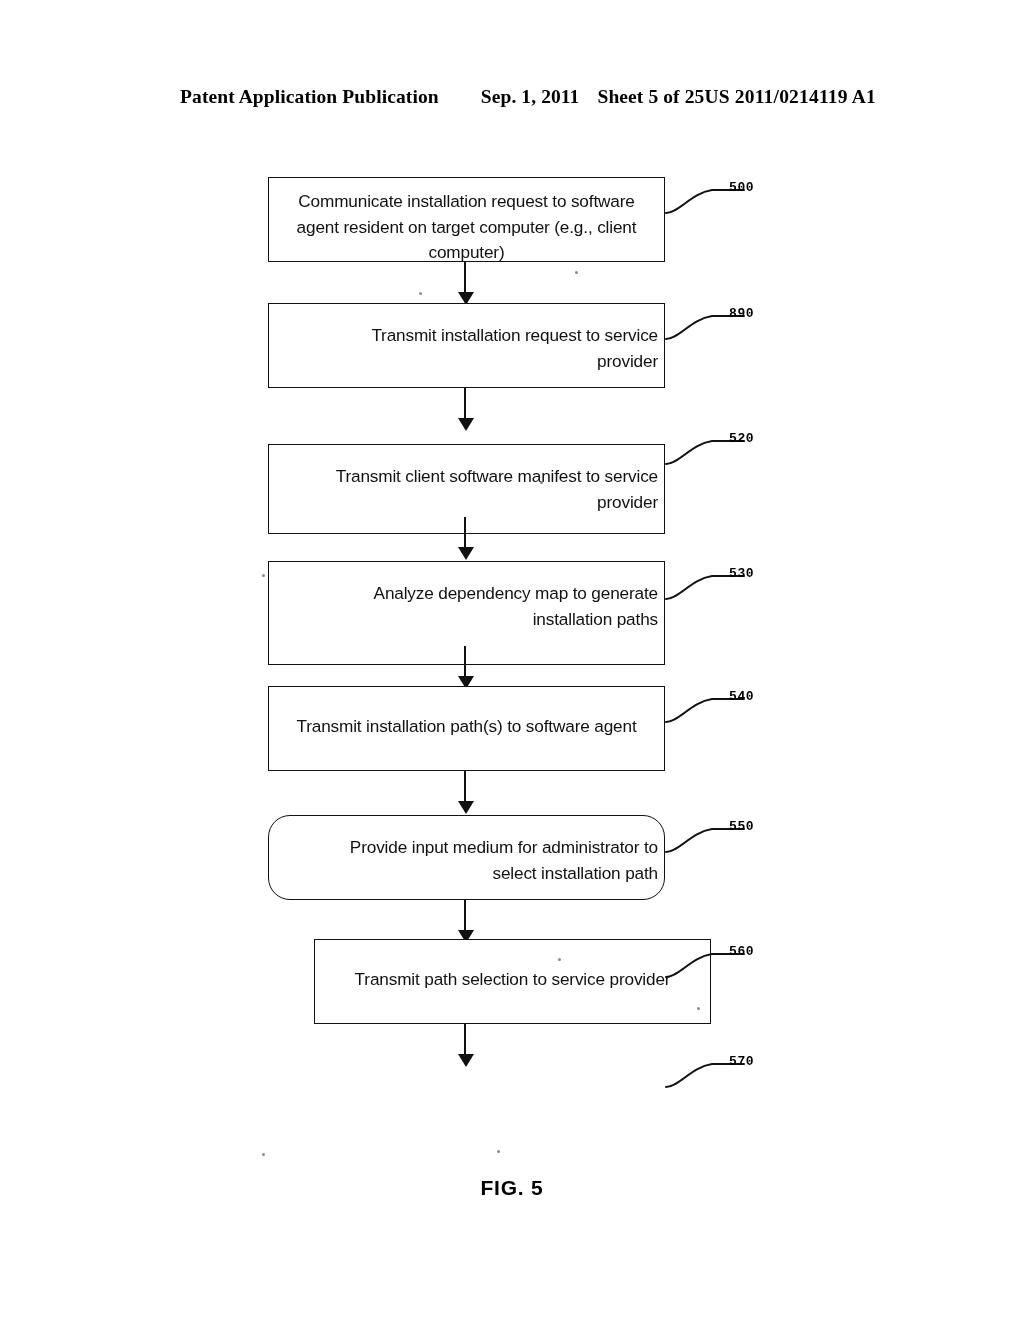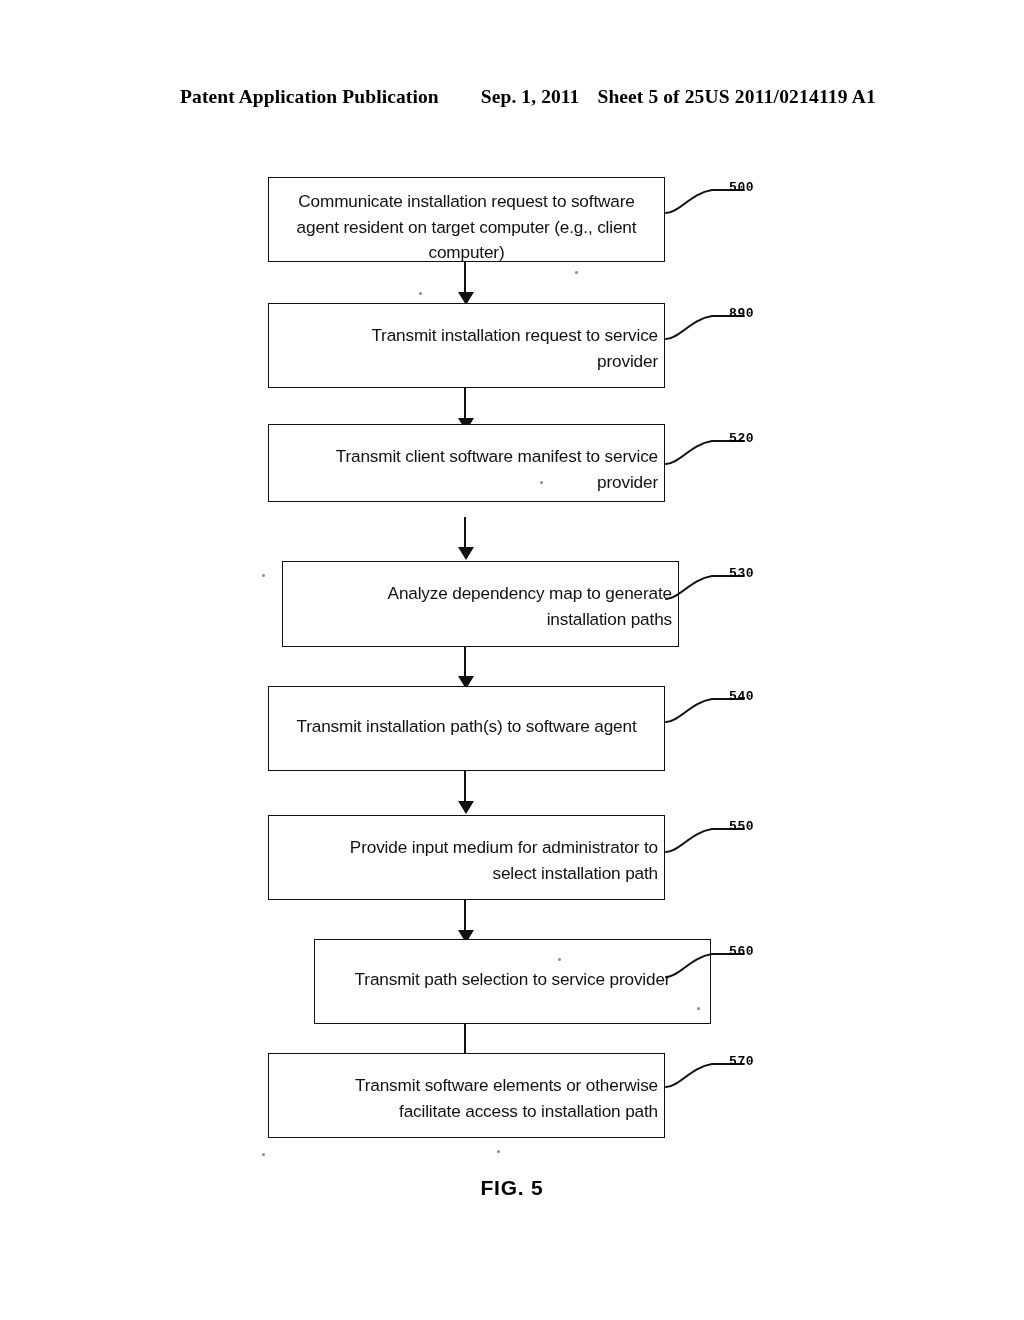--- a/index.html
+++ b/index.html
@@ -172,37 +172,37 @@
       <path d="M1 32 C 14 32, 26 12, 47 9 L 79 9" stroke="#111111" stroke-width="2" fill="none" stroke-linecap="round"></path>
     </svg>
   </div>
   <div class="ref-num" style="left:729px; top:306px;">890</div>
 
   <div class="connector" style="top:388px; height:45px;">
     <div class="stem" style="height:32px;"></div>
     <div class="head" style="top:30px;"></div>
   </div>
 
-  <div class="node double" style="top:424px; height:78px;padding-left:24px;">
+  <div class="node double" style="top:444px; height:90px;padding-left:24px;">
     <div class="node-text">Transmit client software manifest to service
 provider</div>
   </div>
   <div class="leader" style="left:665px; top:432px;">
     <svg width="84" height="42" viewBox="0 0 84 42" fill="none">
       <path d="M1 32 C 14 32, 26 12, 47 9 L 79 9" stroke="#111111" stroke-width="2" fill="none" stroke-linecap="round"></path>
     </svg>
   </div>
   <div class="ref-num" style="left:729px; top:431px;">520</div>
 
   <div class="connector" style="top:517px; height:45px;">
     <div class="stem" style="height:32px;"></div>
     <div class="head" style="top:30px;"></div>
   </div>
 
-  <div class="node double" style="top:561px; height:86px;margin-left:14px;">
+  <div class="node double" style="top:561px; height:104px;">
     <div class="node-text">Analyze dependency map to generate
 installation paths</div>
   </div>
   <div class="leader" style="left:665px; top:567px;">
     <svg width="84" height="42" viewBox="0 0 84 42" fill="none">
       <path d="M1 32 C 14 32, 26 12, 47 9 L 79 9" stroke="#111111" stroke-width="2" fill="none" stroke-linecap="round"></path>
     </svg>
   </div>
   <div class="ref-num" style="left:729px; top:566px;">530</div>
 
@@ -219,21 +219,21 @@
       <path d="M1 32 C 14 32, 26 12, 47 9 L 79 9" stroke="#111111" stroke-width="2" fill="none" stroke-linecap="round"></path>
     </svg>
   </div>
   <div class="ref-num" style="left:729px; top:689px;">540</div>
 
   <div class="connector" style="top:771px; height:45px;">
     <div class="stem" style="height:32px;"></div>
     <div class="head" style="top:30px;"></div>
   </div>
 
-  <div class="node double" style="top:815px; height:85px;">
+  <div class="node double" style="top:815px; height:85px;border-radius:22px;">
     <div class="node-text">Provide input medium for administrator to
 select installation path</div>
   </div>
   <div class="leader" style="left:665px; top:820px;">
     <svg width="84" height="42" viewBox="0 0 84 42" fill="none">
       <path d="M1 32 C 14 32, 26 12, 47 9 L 79 9" stroke="#111111" stroke-width="2" fill="none" stroke-linecap="round"></path>
     </svg>
   </div>
   <div class="ref-num" style="left:729px; top:819px;">550</div>
 
@@ -250,24 +250,20 @@
       <path d="M1 32 C 14 32, 26 12, 47 9 L 79 9" stroke="#111111" stroke-width="2" fill="none" stroke-linecap="round"></path>
     </svg>
   </div>
   <div class="ref-num" style="left:729px; top:944px;text-align:right;">560</div>
 
   <div class="connector" style="top:1024px; height:45px;">
     <div class="stem" style="height:32px;"></div>
     <div class="head" style="top:30px;"></div>
   </div>
 
-  <div class="node double" style="top:1053px; height:85px;">
-    <div class="node-text">Transmit software elements or otherwise
-facilitate access to installation path</div>
-  </div>
   <div class="leader" style="left:665px; top:1055px;">
     <svg width="84" height="42" viewBox="0 0 84 42" fill="none">
       <path d="M1 32 C 14 32, 26 12, 47 9 L 79 9" stroke="#111111" stroke-width="2" fill="none" stroke-linecap="round"></path>
     </svg>
   </div>
   <div class="ref-num" style="left:729px; top:1054px;">570</div>
 
   <div class="speck" style="left:575px; top:271px; width:3px; height:3px;"></div>
   <div class="speck" style="left:419px; top:292px; width:3px; height:3px;"></div>
   <div class="speck" style="left:540px; top:481px; width:3px; height:3px;"></div>

